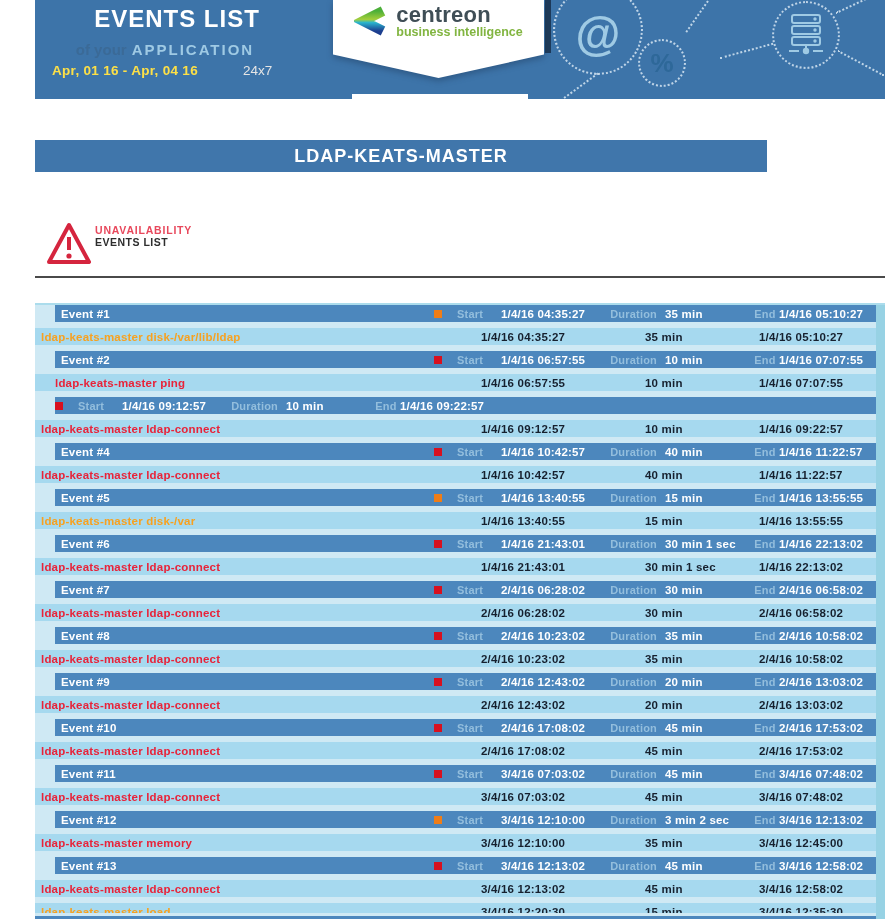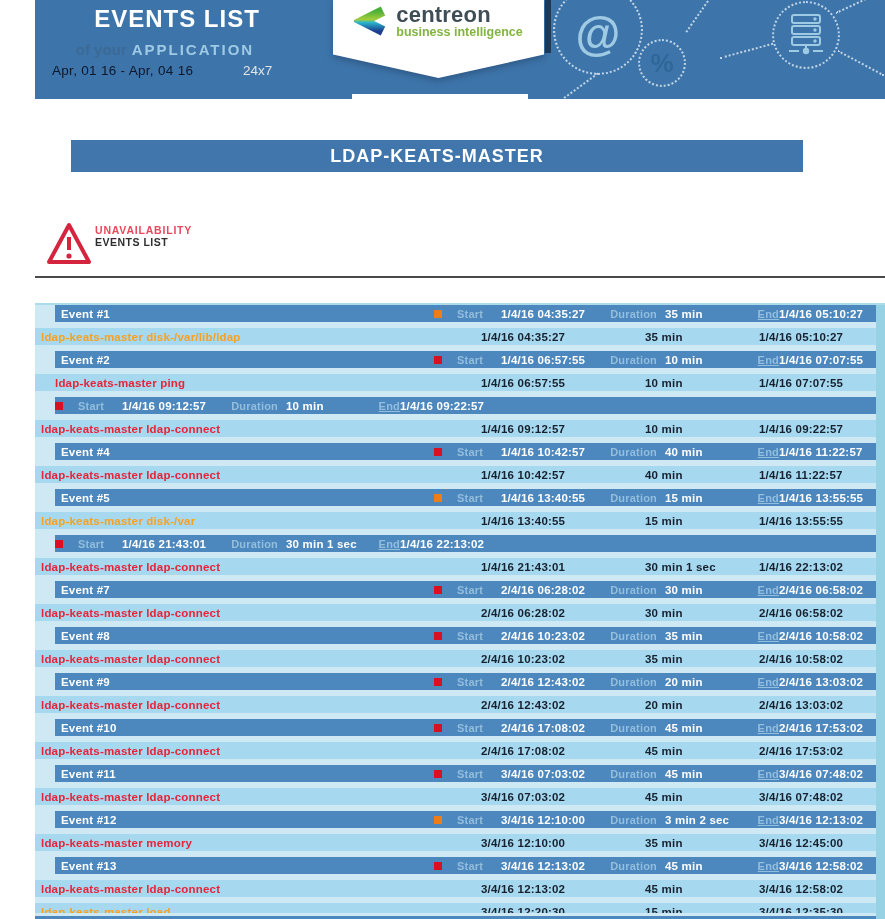--- a/index.html
+++ b/index.html
@@ -6,21 +6,21 @@
   .page{position:relative;width:885px;height:919px;overflow:hidden;background:#fff;
         font-family:"Liberation Sans",sans-serif;}
 
   
   .banner{position:absolute;left:35px;top:0;width:850px;height:99px;background:#3d74a9;overflow:hidden;}
   .banner-title{position:absolute;left:52px;top:5px;width:180px;text-align:center;
                 color:#fff;font-size:24px;font-weight:800;letter-spacing:1px;}
   .banner-sub{position:absolute;left:40px;top:41px;width:180px;text-align:center;font-size:15px;font-weight:700;}
   .sub-prefix{color:#3b6a97;}
   .sub-main{color:#9fcae4;letter-spacing:2px;margin-left:5px;}
-  .banner-period{position:absolute;left:17px;top:63px;color:#0f172a;font-size:13.5px;font-weight:400;letter-spacing:.3px;}
+  .banner-period{position:absolute;left:17px;top:63px;color:#fde047;font-size:13.5px;font-weight:700;letter-spacing:.3px;}
   .banner-sched{position:absolute;left:208px;top:63px;color:#e5e5e5;font-size:13.5px;font-weight:400;}
 
   
   .logo-wrap{position:absolute;left:298px;top:0;filter:drop-shadow(0 3px 3px rgba(20,40,70,.35));}
   .logo-banner{width:211px;height:78px;background:#fff;
                clip-path:polygon(0 0,100% 0,100% 70%,50% 100%,0 70%);
                display:flex;justify-content:center;align-items:flex-start;padding-top:4px;box-sizing:border-box;}
   .logo-c{margin-right:8px;margin-top:1px;}
   .logo-name{color:#3f4e56;font-size:22px;font-weight:800;line-height:22px;letter-spacing:.2px;}
   .logo-tag{color:#82b541;font-size:12.5px;font-weight:700;line-height:13px;}
@@ -32,21 +32,21 @@
         display:flex;align-items:center;justify-content:center;box-sizing:border-box;}
   .circ-at{left:518px;top:-15px;width:90px;height:90px;}
   .at-glyph{color:#9fcae4;font-size:46px;font-weight:700;margin-top:8px;}
   .circ-pct{left:603px;top:39px;width:48px;height:48px;}
   .pct-glyph{color:#2e6899;font-size:26px;font-weight:700;}
   .circ-srv{left:737px;top:1px;width:68px;height:68px;}
   .seg{position:absolute;border-top:2px dotted rgba(235,245,252,.75);transform-origin:left center;}
 
   
   .title-bar{position:absolute;left:35px;top:140px;width:732px;height:32px;background:#4076ab;
-             display:flex;align-items:center;justify-content:center;margin-left:36px;}
+             display:flex;align-items:center;justify-content:center;}
   .title-bar-text{color:#fff;font-size:18px;font-weight:800;letter-spacing:1px;}
 
   
   .warn-icon{position:absolute;left:45px;top:221px;}
   .sec-labels{position:absolute;left:95px;top:224px;line-height:12px;}
   .sec-l1{color:#e8485c;font-size:10.5px;font-weight:800;letter-spacing:.8px;}
   .sec-l2{color:#2e2e2e;font-size:10.5px;font-weight:800;letter-spacing:.5px;}
   .divider{position:absolute;left:35px;top:276px;width:850px;height:2px;background:#4a4a4a;}
   .description{position:absolute;left:35px;top:286px;width:850px;white-space:nowrap;
                font-family:"Liberation Serif",serif;font-style:italic;font-weight:700;
@@ -60,21 +60,21 @@
        font-size:11.5px;font-weight:700;letter-spacing:.2px;}
   .row.event{background:#4c87bd;color:#fff;margin-left:20px;}
   .row.kpi{background:#a6d9ef;color:#16202e;}
   .c-name{flex:1;padding-left:6px;overflow:hidden;white-space:nowrap;}
   .c-sq{width:14px;display:flex;align-items:center;}
   .sq{width:8px;height:8px;display:inline-block;}
   .c-sl{width:46px;padding-left:9px;box-sizing:border-box;}
   .c-sv{width:100px;padding-left:7px;box-sizing:border-box;}
   .c-dl{width:63px;text-align:right;}
   .c-dv{width:94px;padding-left:8px;box-sizing:border-box;}
-  .c-el{width:28px;text-align:right;text-decoration:underline;}
+  .c-el{width:28px;text-align:center;}
   .c-ev{width:117px;padding-left:0;box-sizing:border-box;}
   .lbl{color:#93bedd;font-size:11px;}
   .bottom-gap{position:absolute;left:0;bottom:3px;width:841px;height:3px;background:#cfe9f4;}
   .next-row-sliver{position:absolute;left:0;bottom:0;width:841px;height:3px;background:#4c87bd;}
 </style>
 </head>
 <body>
 
 <div class="page">
 
@@ -261,20 +261,21 @@
           <div class="c-name" style="color: rgb(247, 161, 32);">ldap-keats-master disk-/var</div>
           <div class="c-sq"></div>
           <div class="c-sl lbl"></div>
           <div class="c-sv">1/4/16 13:40:55</div>
           <div class="c-dl lbl"></div>
           <div class="c-dv">15 min</div>
           <div class="c-el lbl"></div>
           <div class="c-ev">1/4/16 13:55:55</div>
         </div>
         <div class="row event">
+          <div class="c-name">Event #6</div>
           <div class="c-sq">
             <span class="sq" style="background: rgb(216, 16, 31);"></span>
           </div>
           <div class="c-sl lbl">Start</div>
           <div class="c-sv">1/4/16 21:43:01</div>
           <div class="c-dl lbl">Duration</div>
           <div class="c-dv">30 min 1 sec</div>
           <div class="c-el lbl">End</div>
           <div class="c-ev">1/4/16 22:13:02</div>
         </div>

